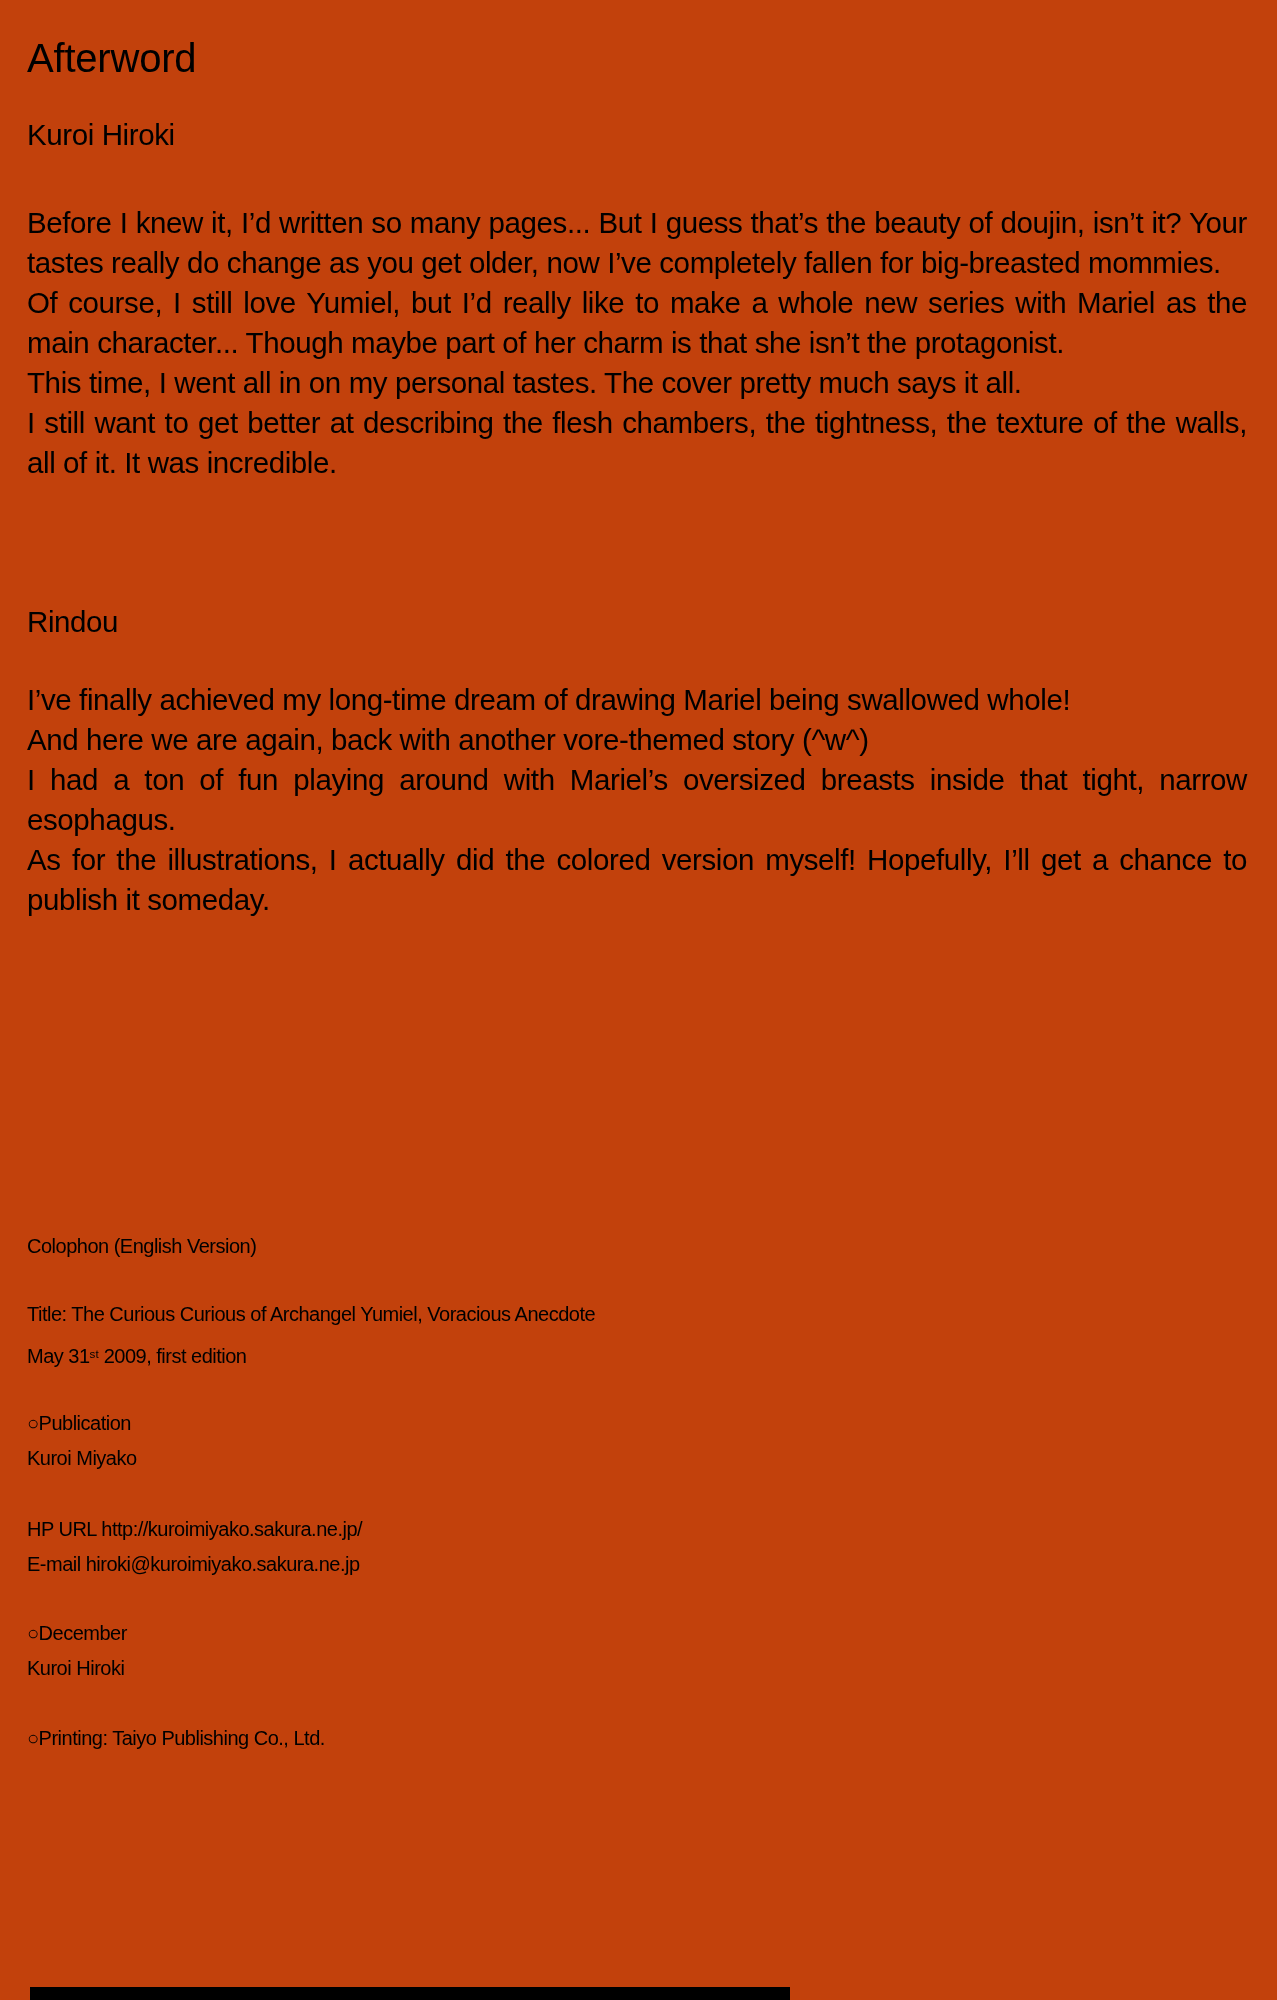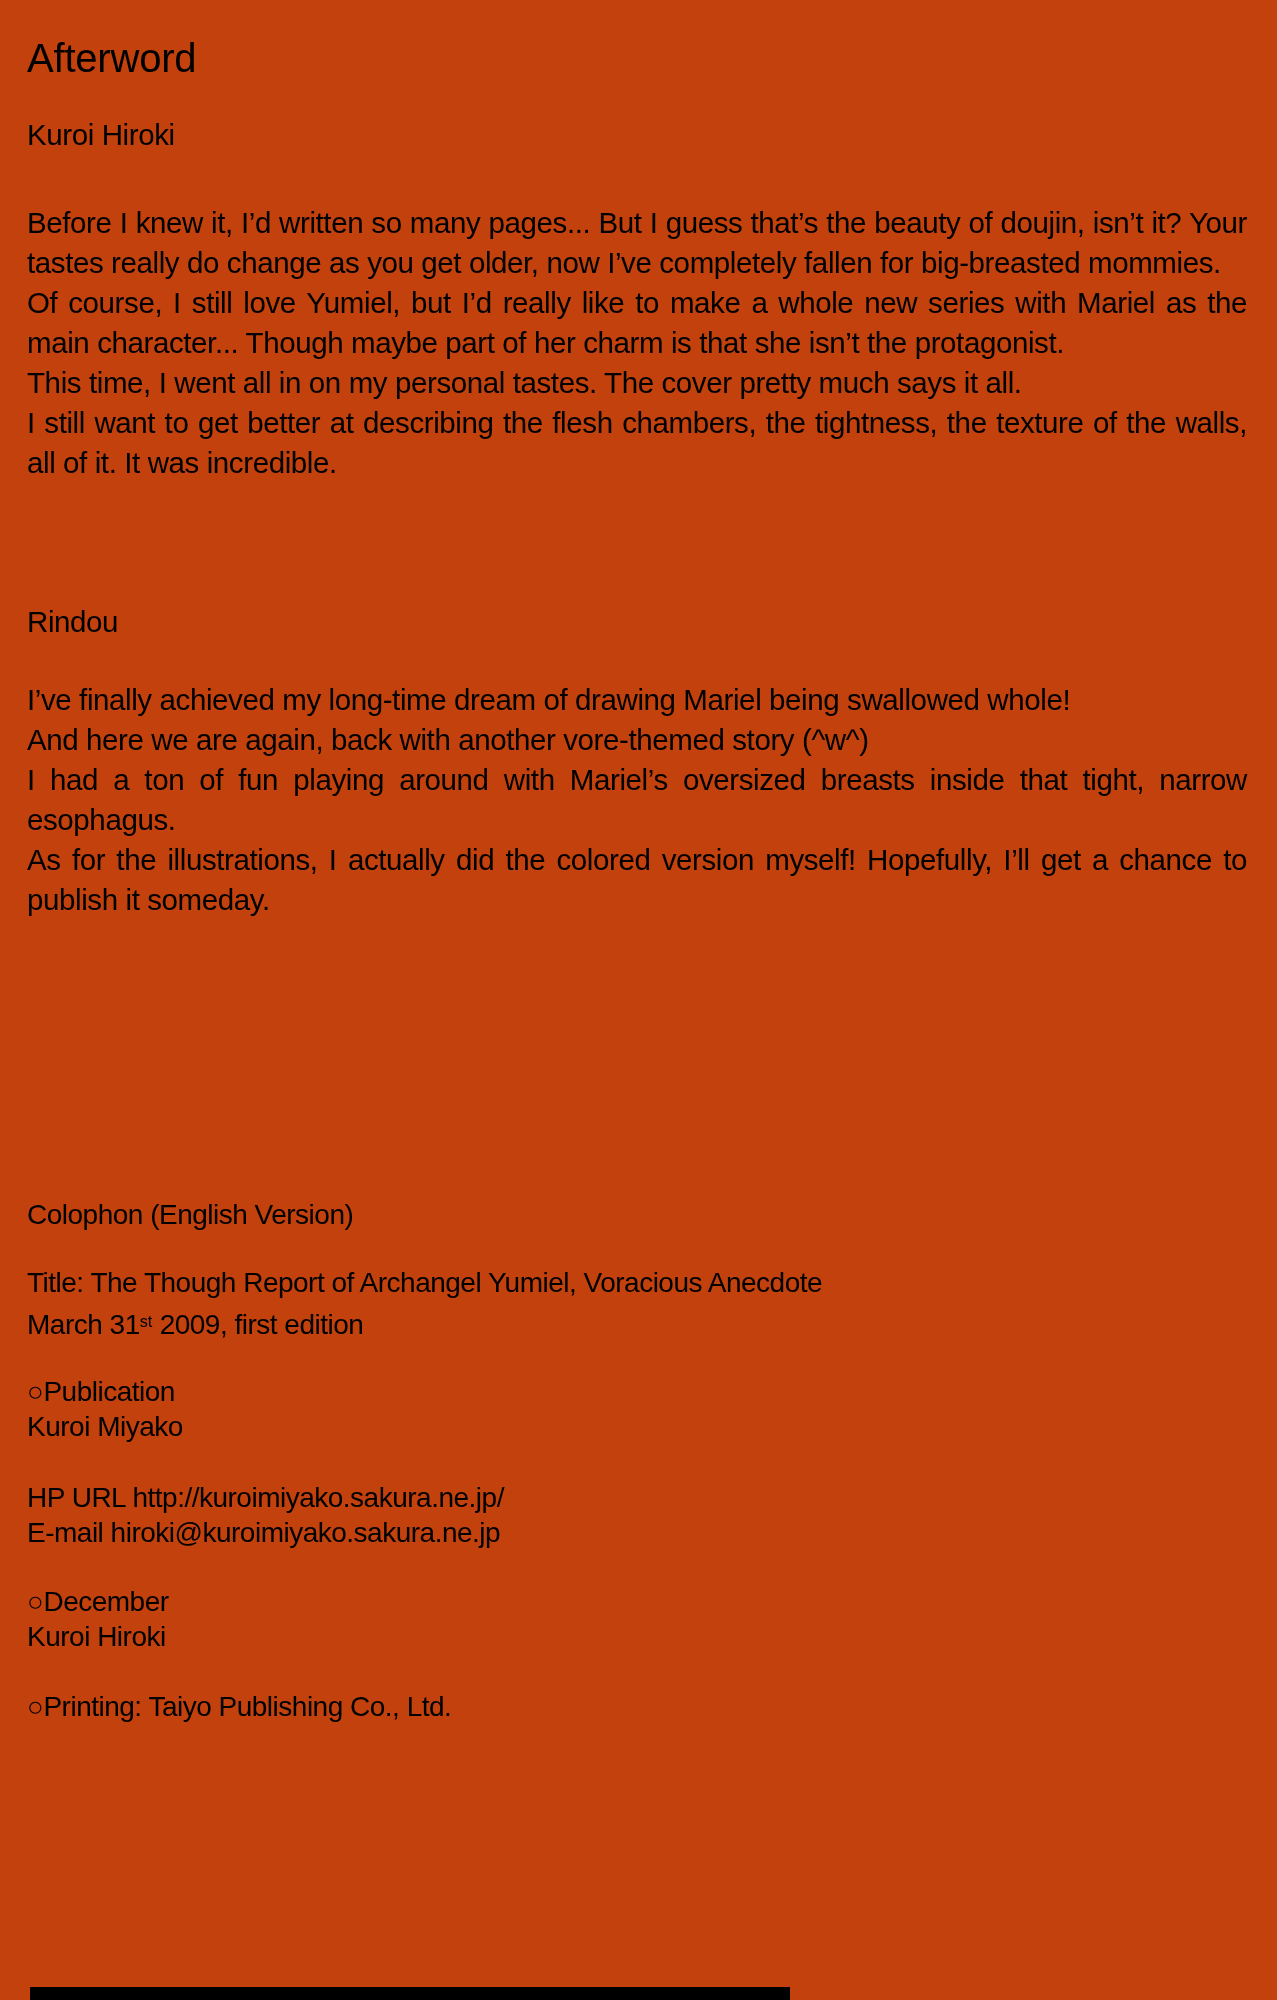--- a/index.html
+++ b/index.html
@@ -19,25 +19,26 @@
     letter-spacing: -0.2px;
   }
   .body-text {
     font-size: 29.5px;
     line-height: 40px;
     letter-spacing: -0.4px;
     white-space: pre-line;
   }
   .justified { text-align: justify; }
   .colo-text {
-    font-size: 28px;
+    font-size: 20px;
     line-height: 35px;
     letter-spacing: -0.5px;
     white-space: pre;
     width: 1248px;
+    margin-top: 32px;
   }
   sup.ord {
     font-size: 0.58em;
     vertical-align: 0.42em;
     letter-spacing: 0;
   }
   .redacted-bar {
     position: absolute;
     left: 30px;
     top: 1987px;
@@ -62,23 +63,23 @@
 
   <div class="blk body-text" style="top:602px">Rindou</div>
 
   <div class="blk body-text justified" style="top:680px">I’ve finally achieved my long-time dream of drawing Mariel being swallowed whole!
 And here we are again, back with another vore-themed story (^w^)
 I had a ton of fun playing around with Mariel’s oversized breasts inside that tight, narrow esophagus.
 As for the illustrations, I actually did the colored version myself! Hopefully, I’ll get a chance to publish it someday.</div>
 
   <div class="blk colo-text" style="top:1197px">Colophon (English Version)</div>
 
-  <div class="blk colo-text" style="top:1265px">Title: The Though Report of Archangel Yumiel, Voracious Anecdote</div>
+  <div class="blk colo-text" style="top:1265px">Title: The Curious Curious of Archangel Yumiel, Voracious Anecdote</div>
 
-  <div class="blk colo-text" style="top:1304px"><span>March 31</span><sup class="ord">st</sup><span> 2009, first edition</span></div>
+  <div class="blk colo-text" style="top:1304px"><span>May 31</span><sup class="ord">st</sup><span> 2009, first edition</span></div>
 
   <div class="blk colo-text" style="top:1374px">○Publication
 Kuroi Miyako</div>
 
   <div class="blk colo-text" style="top:1480px">HP URL http://kuroimiyako.sakura.ne.jp/
 E-mail hiroki@kuroimiyako.sakura.ne.jp</div>
 
   <div class="blk colo-text" style="top:1584px">○December
 Kuroi Hiroki</div>
 

